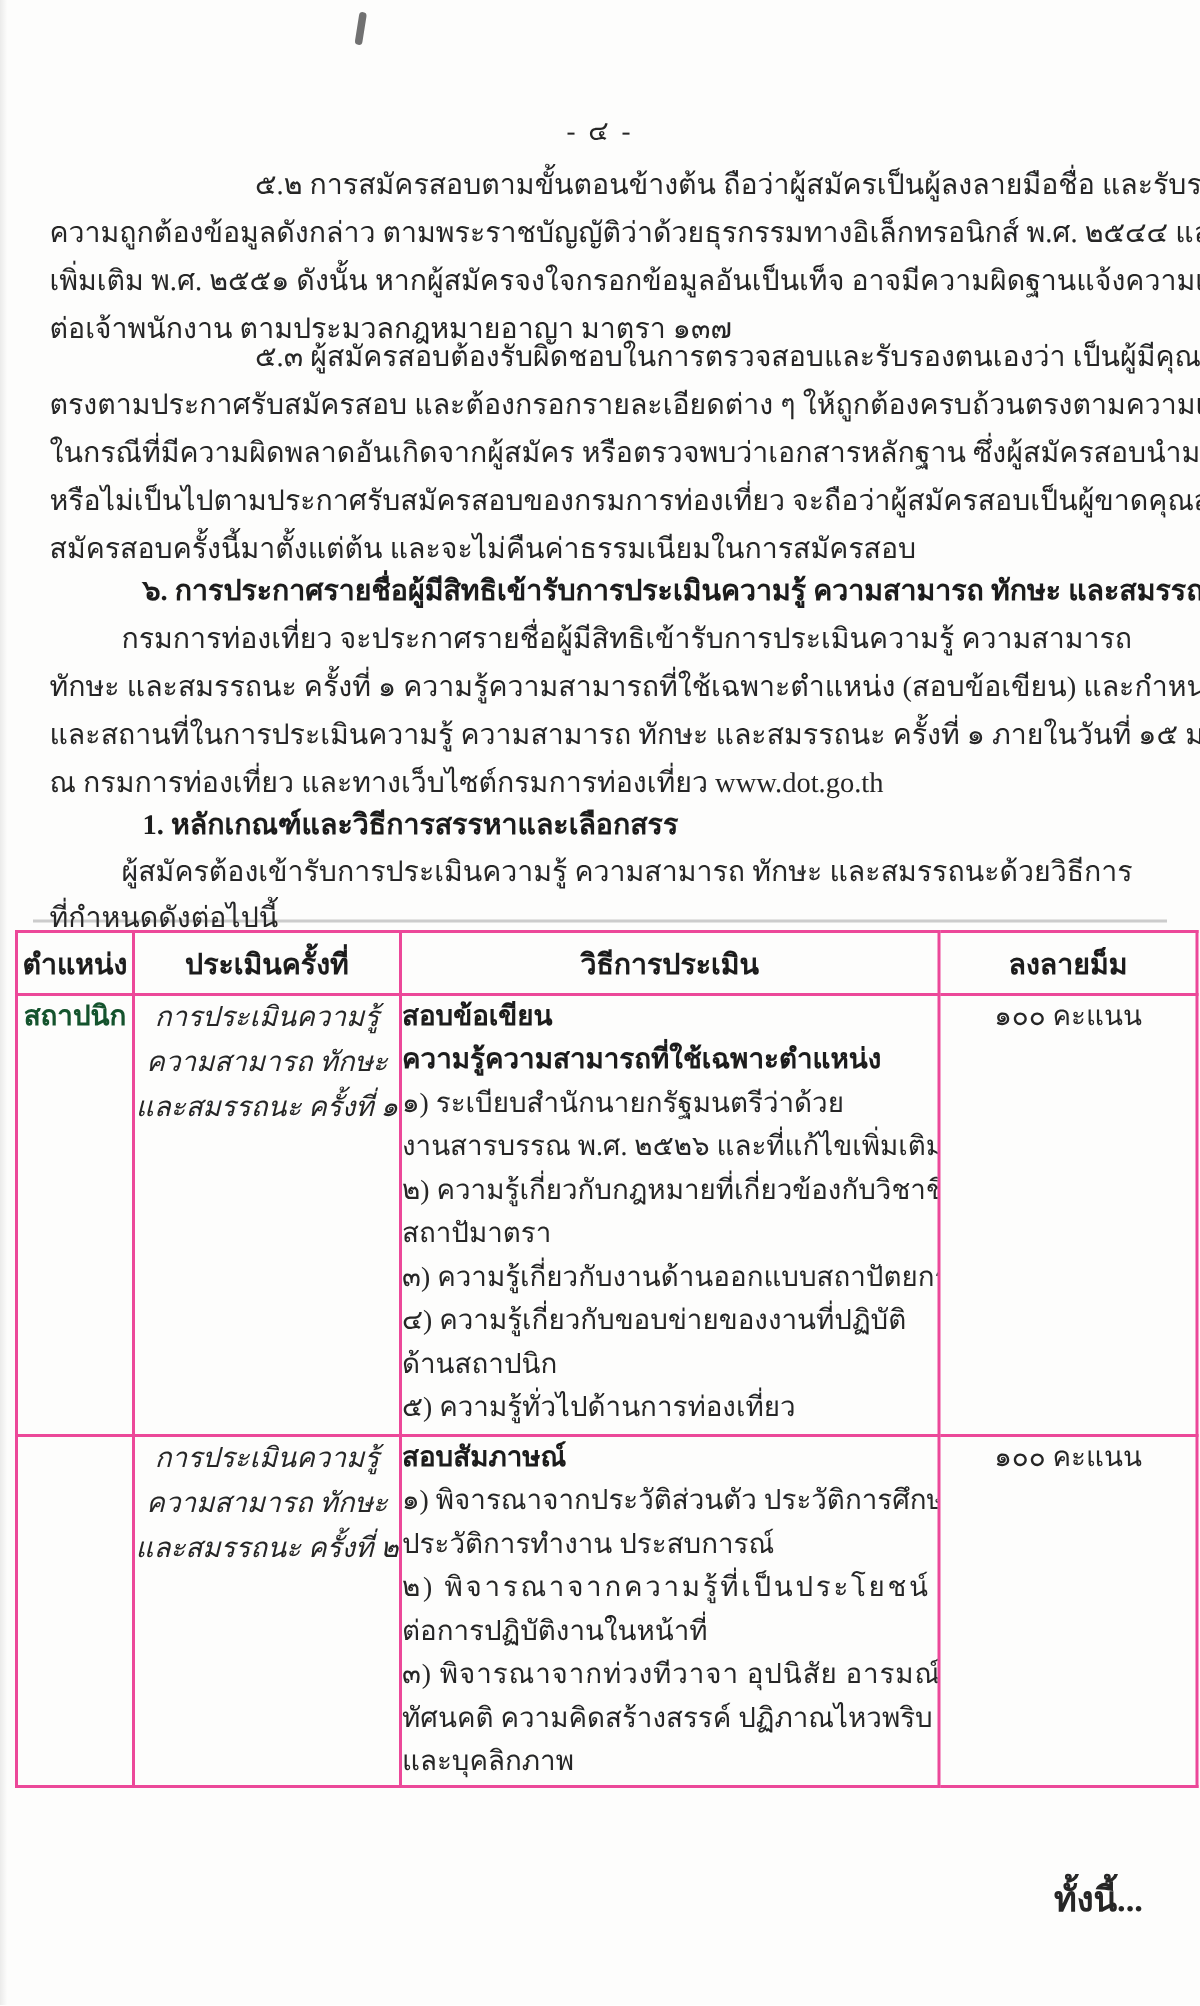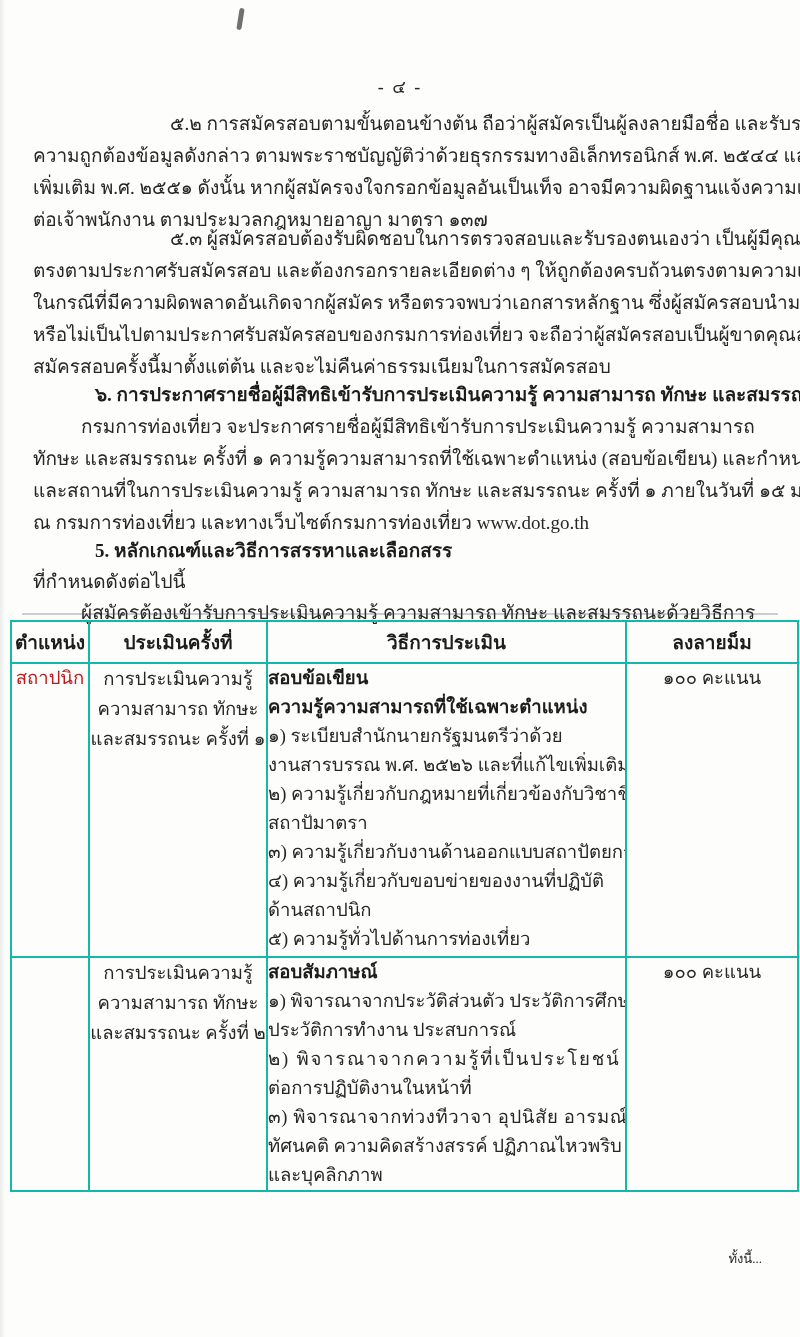--- a/index.html
+++ b/index.html
@@ -32,40 +32,40 @@
   .pre-table-line{
     position:absolute;left:22px;top:613px;width:756px;height:2px;
     background:rgba(60,60,60,.25);
   }
   table.sel{
     position:absolute;left:10px;top:620px;width:787px;
     border-collapse:collapse;table-layout:fixed;
     font-size:18.5px;
   }
   table.sel th,table.sel td{
-    border:2px solid #14b8a6;
+    border:2px solid #ec4899;
     vertical-align:top;
     padding:0;
     overflow:hidden;
   }
   table.sel th{
     height:36px;font-weight:bold;font-size:19px;color:#1c1c1c;
     text-align:center;vertical-align:middle;padding:2px 0;
   }
   .cell-line{white-space:nowrap;line-height:29px;font-size:18.5px;}
-  .pos-cell{text-align:center;font-weight:normal;color:#b91c1c;padding-top:8px;}
-  .round-cell{text-align:center;padding-top:8px;}
+  .pos-cell{text-align:center;font-weight:bold;color:#14532d;padding-top:8px;}
+  .round-cell{text-align:center;padding-top:8px;font-style:italic;}
   .round-cell .cell-line{line-height:30px;}
   .method-cell{padding:6px 6px 0 12px;}
   .score-cell{text-align:center;padding-top:8px;}
   .spread{letter-spacing:1.8px;}
   .spread-sm{letter-spacing:.6px;}
   .row1 td{height:292px;}
   .row2 td{height:230px;}
-  .continuation{right:38px;top:1248px;font-size:13px;}
+  .continuation{right:38px;top:1248px;font-size:23px;font-weight:bold;}
 </style>
 </head>
 <body>
 
 <div class="page">
 
   <div class="edge-shadow"></div>
   <div class="scan-mark"></div>
 
   <div class="abs page-number">- ๔ -</div>
@@ -87,23 +87,23 @@
 
   <div class="abs block" style="top:379px;">
     <div class="line ind-head b">๖. การประกาศรายชื่อผู้มีสิทธิเข้ารับการประเมินความรู้ ความสามารถ ทักษะ และสมรรถนะ</div>
     <div class="line ind-body">กรมการท่องเที่ยว จะประกาศรายชื่อผู้มีสิทธิเข้ารับการประเมินความรู้ ความสามารถ</div>
     <div class="line">ทักษะ และสมรรถนะ ครั้งที่ ๑ ความรู้ความสามารถที่ใช้เฉพาะตำแหน่ง (สอบข้อเขียน) และกำหนดวัน เวลา</div>
     <div class="line">และสถานที่ในการประเมินความรู้ ความสามารถ ทักษะ และสมรรถนะ ครั้งที่ ๑ ภายในวันที่ ๑๕ มกราคม ๒๕๖๘</div>
     <div class="line">ณ กรมการท่องเที่ยว และทางเว็บไซต์กรมการท่องเที่ยว www.dot.go.th</div>
   </div>
 
   <div class="abs block sec7" style="top:535px;">
-    <div class="line ind-head b">5. หลักเกณฑ์และวิธีการสรรหาและเลือกสรร</div>
+    <div class="line ind-head b">1. หลักเกณฑ์และวิธีการสรรหาและเลือกสรร</div>
+    <div class="line ind-body">ผู้สมัครต้องเข้ารับการประเมินความรู้ ความสามารถ ทักษะ และสมรรถนะด้วยวิธีการ</div>
     <div class="line">ที่กำหนดดังต่อไปนี้</div>
-    <div class="line ind-body">ผู้สมัครต้องเข้ารับการประเมินความรู้ ความสามารถ ทักษะ และสมรรถนะด้วยวิธีการ</div>
   </div>
 
   <div class="pre-table-line"></div>
 
   <table class="sel">
     <colgroup>
       <col style="width:78px">
         <col style="width:178px">
         <col style="width:359px">
         <col style="width:172px">

